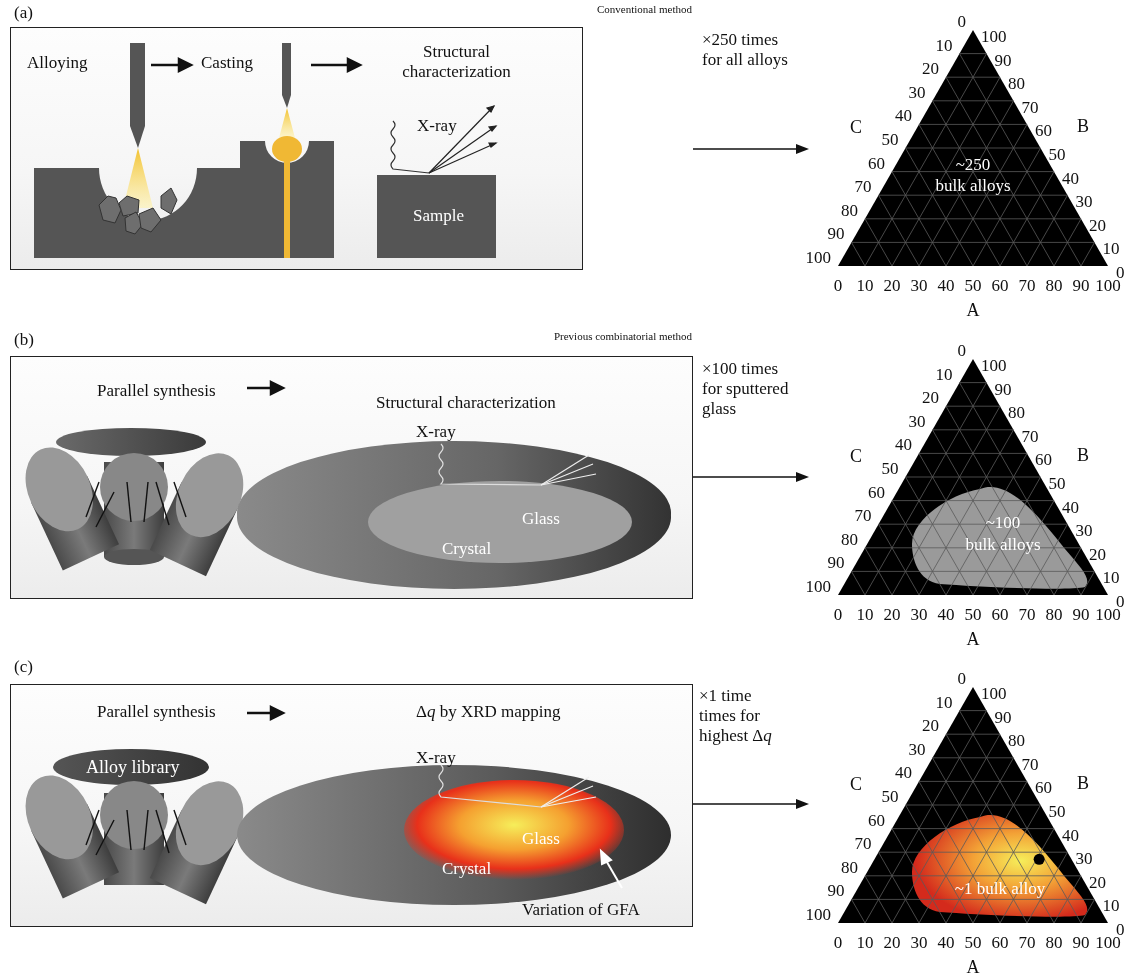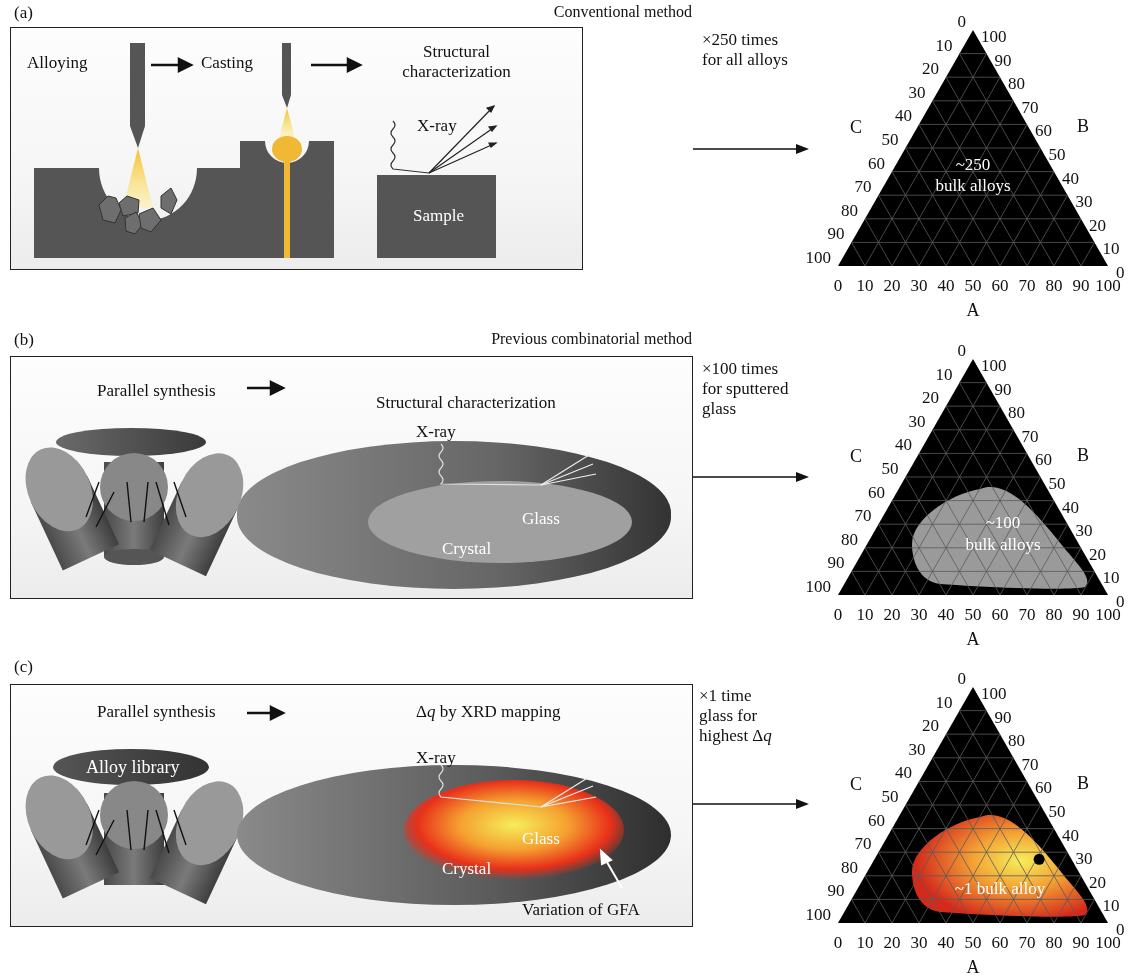--- a/index.html
+++ b/index.html
@@ -1,19 +1,19 @@
 <!DOCTYPE html>
 <html><head>
 <meta charset="utf-8">
 <style>
   html,body{margin:0;padding:0;background:#fff;}
   body{width:1130px;height:979px;position:relative;overflow:hidden;font-family:"Liberation Serif","DejaVu Serif",serif;color:#111;}
   .abs{position:absolute;}
   .plabel{font-size:17px;}
-  .mtitle{font-size:16px;text-align:right;white-space:nowrap;}
+  .mtitle{font-size:11px;text-align:right;white-space:nowrap;}
   .panel{position:absolute;border:1.5px solid #222;background:linear-gradient(#fdfdfd,#f6f6f6 60%,#ececec);box-sizing:border-box;overflow:hidden;}
   .note{font-size:17px;line-height:20px;white-space:nowrap;}
   .lbl{font-size:17px;white-space:nowrap;}
   .wlbl{font-size:17px;color:#fff;white-space:nowrap;}
   svg text{font-family:"Liberation Serif","DejaVu Serif",serif;}
   .tern{position:absolute;}
 </style>
 </head>
 <body>
 
@@ -225,21 +225,21 @@
   <div class="abs lbl" style="left:86px;top:17px;">Parallel synthesis</div>
   <div class="abs lbl" style="left:405px;top:17px;"><span>Δ</span><i>q</i><span> by XRD mapping</span></div>
   <div class="abs wlbl" style="left:75px;top:72px;font-size:18px;">Alloy library</div>
   <div class="abs lbl" style="left:405px;top:63px;">X-ray</div>
   <div class="abs wlbl" style="left:511px;top:144px;">Glass</div>
   <div class="abs wlbl" style="left:431px;top:174px;">Crystal</div>
   <div class="abs lbl" style="left:511px;top:215px;">Variation of GFA</div>
 </div>
 <div class="abs note" style="left:699px;top:686px;">
   <div>×1 time</div>
-  <div>glass for</div>
+  <div>times for</div>
   <div><span>highest Δ</span><i>q</i></div>
 </div>
 <svg class="abs" style="left:693px;top:795px" width="120" height="20">
   <line x1="0" y1="9" x2="103" y2="9" stroke="#111" stroke-width="1.5"></line>
     <polygon points="103,4 116,9 103,14" fill="#111"></polygon>
 </svg>
 
 <svg class="tern" id="tern-a" style="left:800px;top:0px" width="330" height="325">
     <polygon points="38,266 308,266 173,30" fill="#000000"></polygon>
     <line x1="51.5" y1="242.4" x2="294.5" y2="242.4" stroke="#5a5a5a" stroke-width="0.8"></line>

